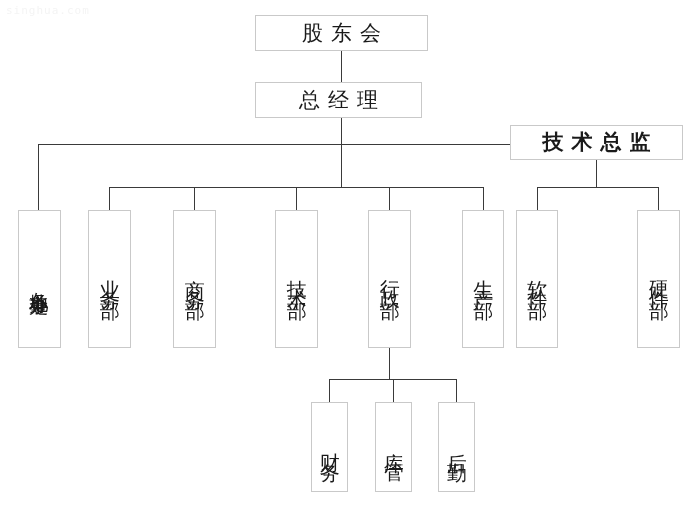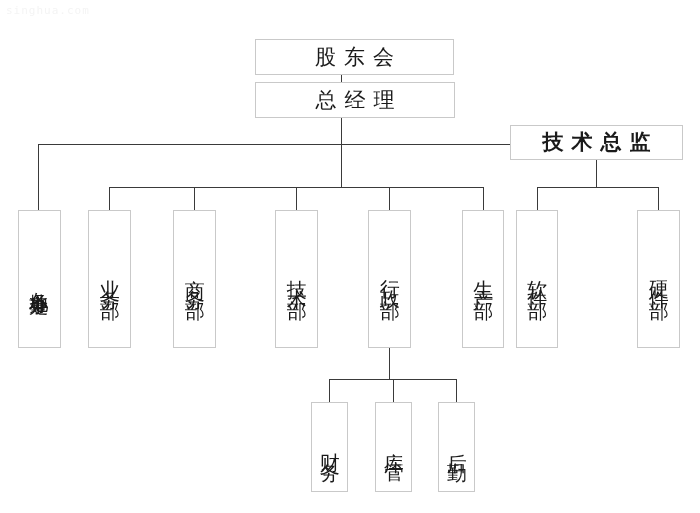--- a/index.html
+++ b/index.html
@@ -97,25 +97,25 @@
   <div class="line hline" style="left:537px; top:187px; width:122px;"></div>
   <div class="line vline" style="left:537px; top:187px; height:23px;"></div>
   <div class="line vline" style="left:658px; top:187px; height:23px;"></div>
 
   <div class="line vline" style="left:389px; top:348px; height:31px;"></div>
   <div class="line hline" style="left:329px; top:379px; width:128px;"></div>
   <div class="line vline" style="left:329px; top:379px; height:23px;"></div>
   <div class="line vline" style="left:393px; top:379px; height:23px;"></div>
   <div class="line vline" style="left:456px; top:379px; height:23px;"></div>
 
-  <div class="node h" style="left:255px; top:15px; width:199px; height:36px;margin-top:24px;">
+  <div class="node h" style="left:255px; top:15px; width:173px; height:36px;">
     <span class="lbl">股东会</span>
   </div>
 
-  <div class="node h" style="left:255px; top:82px; width:200px; height:36px;">
+  <div class="node h" style="left:255px; top:82px; width:167px; height:36px;">
     <span class="lbl">总经理</span>
   </div>
 
   <div class="node h" style="left:510px; top:125px; width:173px; height:35px;font-weight:bold;">
     <span class="lbl">技术总监</span>
   </div>
 
   <div class="node v tight" style="left:18px; top:210px; width:43px; height:138px;">
     <span class="lbl">各地办事处</span>
   </div>

